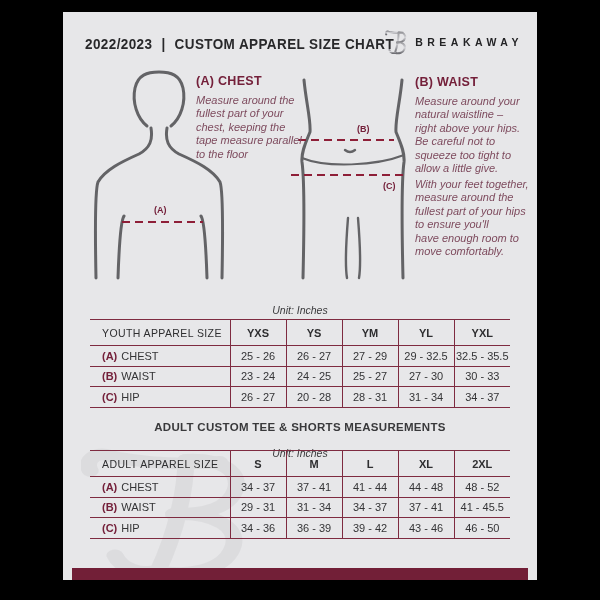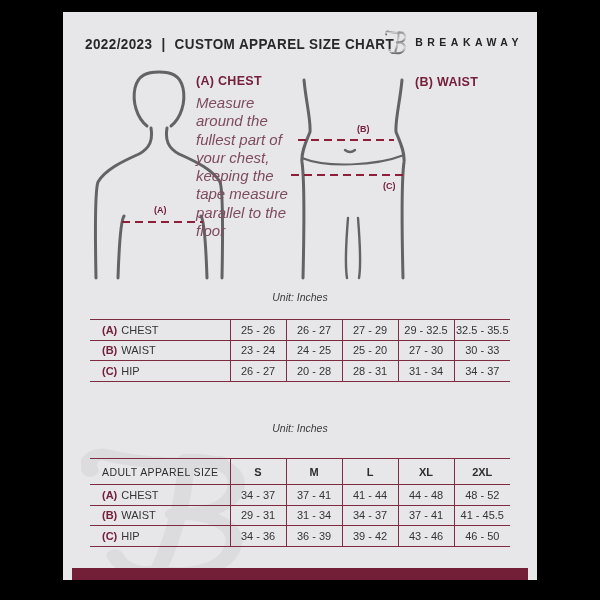--- a/index.html
+++ b/index.html
@@ -21,30 +21,30 @@
   }
   .brand{position:absolute;right:14px;top:16px;display:flex;align-items:center;gap:6px;text-align:center;}
   .brand-name{font-weight:700;font-size:10.5px;letter-spacing:4.5px;color:#232325;}
   
   .fig{position:absolute;}
   .ins{position:absolute;}
   .ins h3{
     margin:0 0 6px 0;font-size:12.5px;font-weight:700;letter-spacing:.3px;color:#74203A;
   }
   .ins p{
-    margin:0;font-size:15px;line-height:1.22;font-style:italic;color:#7E4B5E;
+    margin:0;font-size:11px;line-height:1.22;font-style:italic;color:#7E4B5E;
     white-space:pre-line;
   }
   .ins-chest{left:133px;top:62px;width:106px;}
   .ins-waist{left:352px;top:63px;width:112px;}
   .ins-hips{left:352px;top:166px;width:116px;}
   
   .tbl-head{position:absolute;left:27px;width:420px;text-align:center;}
   .tbl-title{font-size:11.5px;font-weight:700;letter-spacing:.3px;color:#39393B;}
-  .tbl-unit{font-size:10.5px;font-style:italic;color:#3A3A3C;margin-top:1px;}
+  .tbl-unit{font-size:10.5px;font-style:italic;color:#3A3A3C;margin-top:14px;}
   .yt-head{top:278px;}
   .ad-head{top:409px;}
   table.size-table{
     position:absolute;left:27px;width:420px;border-collapse:collapse;table-layout:fixed;
     border-bottom:1.4px solid #7E2B40;
   }
   table.size-table tr{border-top:1.4px solid #7E2B40;}
   table.size-table th+th, table.size-table td+td{border-left:1.4px solid #7E2B40;}
   table.size-table th{
     height:25px;font-size:11px;font-weight:700;color:#2E2E30;text-align:center;padding:0;
@@ -52,21 +52,21 @@
   table.size-table th.lbl{
     font-weight:400;font-size:10.5px;letter-spacing:.4px;text-align:left;padding-left:12px;
   }
   table.size-table td{
     height:19.5px;font-size:11px;color:#343436;text-align:center;padding:0;
   }
   table.size-table td.lbl{text-align:left;padding-left:12px;font-size:11px;}
   td.lbl .key{color:#74203A;font-weight:700;margin-right:4px;}
   col.c0{width:140px;}
   .yt-table{top:307px;}
-  .ad-table{top:438px;margin-top:8px;}
+  .ad-table{top:438px;}
   
   .watermark{position:absolute;left:18px;top:424px;opacity:.05;}
   .footer-bar{
     position:absolute;left:9px;top:556px;width:456px;height:37px;background:#721F37;
   }
 </style>
 </head>
 <body>
 
 <div class="page">
@@ -124,22 +124,25 @@
     <text x="76" y="64" font-size="9" font-weight="700" fill="#74203A">(B)</text>
     <text x="102" y="121" font-size="9" font-weight="700" fill="#74203A">(C)</text>
   </svg>
 
   <div class="ins ins-chest">
     <h3>(A) CHEST</h3>
     <p>Measure around the fullest part of your chest, keeping the tape measure parallel to the floor</p>
   </div>
   <div class="ins ins-waist">
     <h3>(B) WAIST</h3>
+    <p>Measure around your natural waistline – right above your hips. Be careful not to squeeze too tight to allow a little give.</p>
   </div>
   <div class="ins ins-hips">
+    <p>With your feet together, measure around the fullest part of your hips to ensure you'll
+have enough room to move comfortably.</p>
   </div>
 
   <svg class="watermark" width="185" height="152" viewBox="0 0 60 70" preserveAspectRatio="none">
     <g fill="none" stroke="#26262E" stroke-width="5.5" stroke-linecap="round">
       <path d="M 3,16 C 1,11 5,7 9,9 L 12,10 C 24,13 36,13 45,12"></path>
       <path d="M 34,11 C 34,24 31,44 25,62"></path>
       <path d="M 34,11 C 46,10 52,17 50,25 C 48,33 41,36 30,36"></path>
       <path d="M 30,36 C 44,35 52,43 49,52 C 46,62 34,65 25,62"></path>
       <path d="M 25,62 C 19,64 13,61 11,55"></path>
     </g>
@@ -152,53 +155,62 @@
     <colgroup>
         <col class="c0">
         <col>
         <col>
         <col>
         <col>
         <col>
       </colgroup>
     <tbody>
     <tr>
+      <th class="lbl">YOUTH APPAREL SIZE</th>
+      <th>YXS</th>
+      <th>YS</th>
+      <th>YM</th>
+      <th>YL</th>
+      <th>YXL</th>
+    </tr>
+    <tr>
       <td class="lbl">
         <span class="key">(A)</span><span>CHEST</span>
       </td>
       <td>25 - 26</td>
       <td>26 - 27</td>
       <td>27 - 29</td>
       <td>29 - 32.5</td>
       <td>32.5 - 35.5</td>
     </tr>
     <tr>
       <td class="lbl">
         <span class="key">(B)</span><span>WAIST</span>
       </td>
       <td>23 - 24</td>
       <td>24 - 25</td>
-      <td>25 - 20</td>
+      <td>25 - 27</td>
       <td>27 - 30</td>
       <td>30 - 33</td>
     </tr>
     <tr>
       <td class="lbl">
         <span class="key">(C)</span><span>HIP</span>
       </td>
       <td>26 - 27</td>
       <td>20 - 28</td>
       <td>28 - 31</td>
       <td>31 - 34</td>
       <td>34 - 37</td>
     </tr>
     </tbody>
   </table>
 
   <div class="tbl-head ad-head">
+    <div class="tbl-title">ADULT CUSTOM TEE &amp; SHORTS MEASUREMENTS</div>
     <div class="tbl-unit">Unit: Inches</div>
   </div>
   <table class="size-table ad-table">
     <colgroup>
         <col class="c0">
         <col>
         <col>
         <col>
         <col>
         <col>

